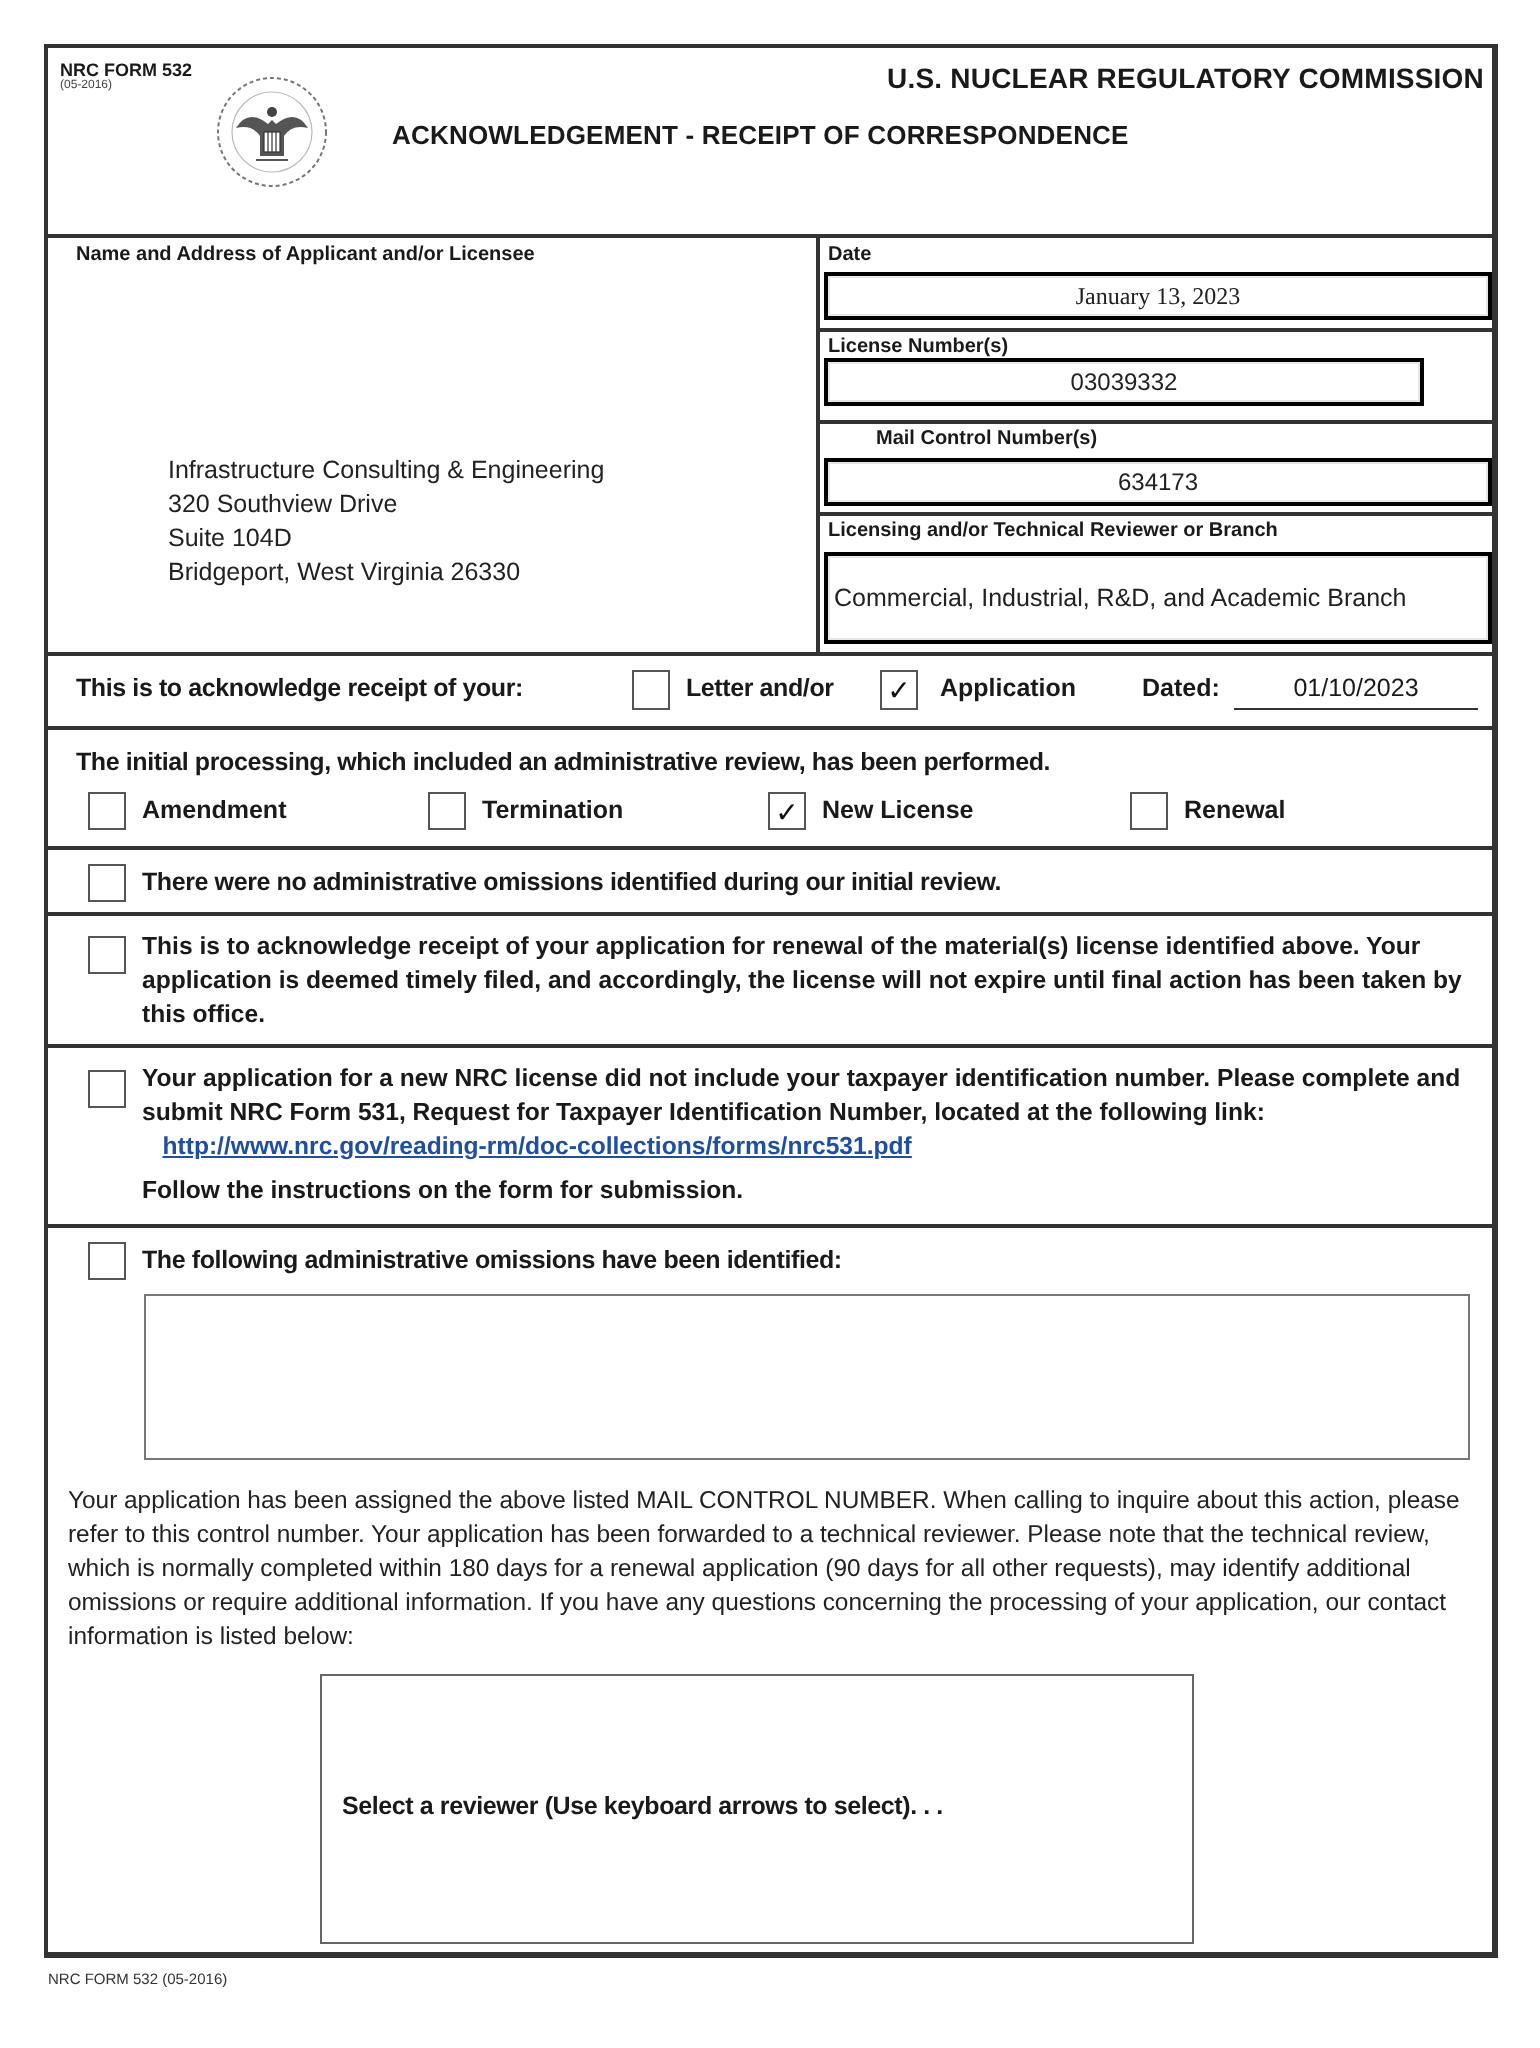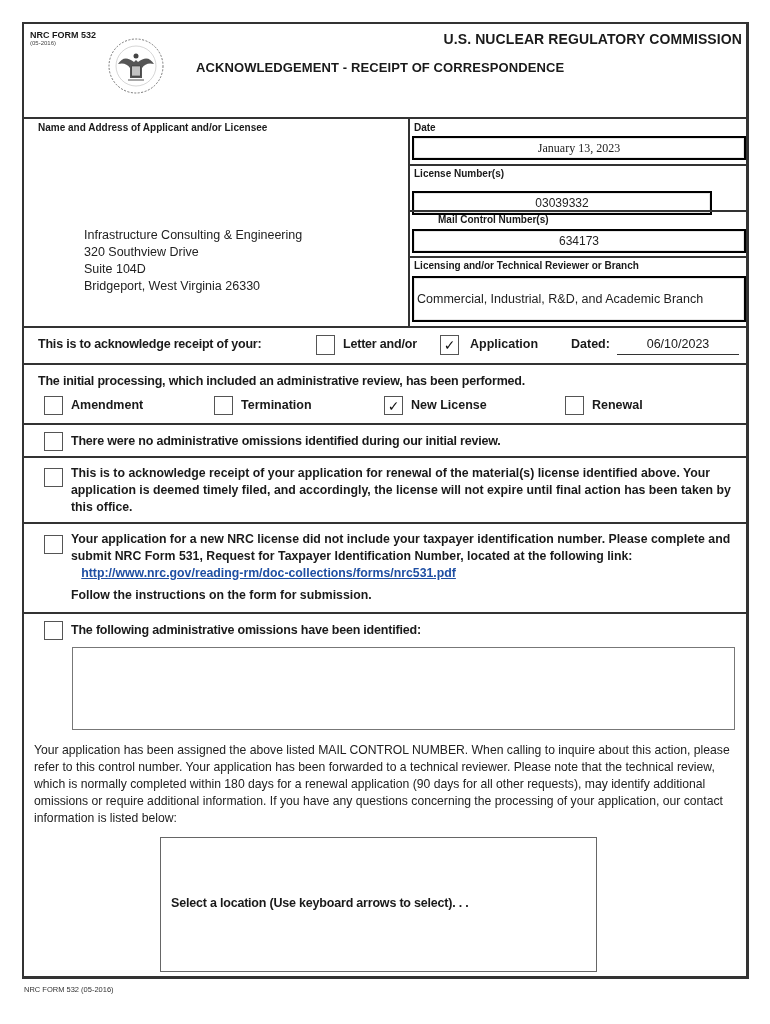--- a/index.html
+++ b/index.html
@@ -56,39 +56,39 @@
   <div class="abs addr" style="top:172px;">Infrastructure Consulting &amp; Engineering</div>
   <div class="abs addr" style="top:189px;text-align:center;">320 Southview Drive</div>
   <div class="abs addr" style="top:206px;">Suite 104D</div>
   <div class="abs addr" style="top:223px;">Bridgeport, West Virginia  26330</div>
 
   <div class="abs lbl" style="left:390px; top:98px;">Date</div>
   <div class="field" style="left:388px; top:112px; width:334px; height:24px; line-height:20px; font-family:'Liberation Serif', serif;">January 13, 2023</div>
   <div class="abs" style="left:386px; right:0; top:140px; height:2px; background:#333;"></div>
 
   <div class="abs lbl" style="left:390px; top:144px;">License Number(s)</div>
-  <div class="field" style="left:388px; top:167px; width:300px; height:24px; line-height:20px;">03039332</div>
+  <div class="field" style="left:388px; top:155px; width:300px; height:24px; line-height:20px;">03039332</div>
   <div class="abs" style="left:386px; right:0; top:186px; height:2px; background:#333;"></div>
 
   <div class="abs lbl" style="left:390px; top:190px;padding-left:24px;">Mail Control Number(s)</div>
   <div class="field" style="left:388px; top:205px; width:334px; height:24px; line-height:20px;">634173</div>
   <div class="abs" style="left:386px; right:0; top:232px; height:2px; background:#333;"></div>
 
   <div class="abs lbl" style="left:390px; top:236px;">Licensing and/or Technical Reviewer or Branch</div>
   <div class="field" style="left:388px; top:252px; width:334px; height:46px; line-height:42px; text-align:left; padding-left:3px; font-size:12.5px;">Commercial, Industrial, R&amp;D, and Academic Branch</div>
 
   <div class="hline" style="top:302px;"></div>
 
   <div class="abs t12 bold" style="left:14px; top:313px; font-weight:bold; letter-spacing:-0.2px;">This is to acknowledge receipt of your:</div>
   <div class="cb" style="left:292px; top:311px; width:19px; height:20px;"></div>
   <div class="abs t12 bold" style="left:319px; top:313px; letter-spacing:-0.2px;">Letter and/or</div>
   <div class="cb" style="left:416px; top:311px; width:19px; height:20px; line-height:19px;"><span>✓</span></div>
   <div class="abs t12 bold" style="left:446px; top:313px;">Application</div>
   <div class="abs t12 bold" style="left:547px; top:313px;">Dated:</div>
-  <div class="abs" style="left:593px; top:313px; width:122px; font-size:12.5px; text-align:center; border-bottom:1.5px solid #333; padding-bottom:3px;">06/10/2023</div>
+  <div class="abs" style="left:593px; top:313px; width:122px; font-size:12.5px; text-align:center; border-bottom:1.5px solid #333; padding-bottom:3px;">01/10/2023</div>
 
   <div class="hline" style="top:339px;"></div>
 
   <div class="abs t12 bold" style="left:14px; top:350px; letter-spacing:-0.2px;">The initial processing, which included an administrative review, has been performed.</div>
   <div class="cb" style="left:20px; top:372px; width:19px; height:19px;"></div>
   <div class="abs t12 bold" style="left:47px; top:374px;">Amendment</div>
   <div class="cb" style="left:190px; top:372px; width:19px; height:19px;"></div>
   <div class="abs t12 bold" style="left:217px; top:374px;">Termination</div>
   <div class="cb" style="left:360px; top:372px; width:19px; height:19px; line-height:18px;"><span>✓</span></div>
   <div class="abs t12 bold" style="left:387px; top:374px;">New License</div>
@@ -116,17 +116,17 @@
 
   <div class="hline" style="top:588px;"></div>
 
   <div class="cb" style="left:20px; top:597px; width:19px; height:19px;"></div>
   <div class="abs t12 bold" style="left:47px; top:599px; letter-spacing:-0.2px;">The following administrative omissions have been identified:</div>
   <div class="box" style="left:48px; top:623px; width:663px; height:83px;"></div>
 
   <div class="abs body-para">Your application has been assigned the above listed MAIL CONTROL NUMBER.  When calling to inquire about this action, please refer to this control number.  Your application has been forwarded to a technical reviewer.  Please note that the technical review, which is normally completed within 180 days for a renewal application (90 days for all other requests), may identify additional omissions or require additional information.  If you have any questions concerning the processing of your application, our contact information is listed below:</div>
 
   <div class="box" style="left:136px; top:813px; width:437px; height:135px; border-color:#666;">
-    <div class="abs t12 bold" style="left:10px; top:58px; letter-spacing:-0.2px;">Select a location (Use keyboard arrows to select). . .</div>
+    <div class="abs t12 bold" style="left:10px; top:58px; letter-spacing:-0.2px;">Select a reviewer (Use keyboard arrows to select). . .</div>
   </div>
 </div>
 
 <div class="footer">NRC FORM 532 (05-2016)</div>
 
 </body></html>

